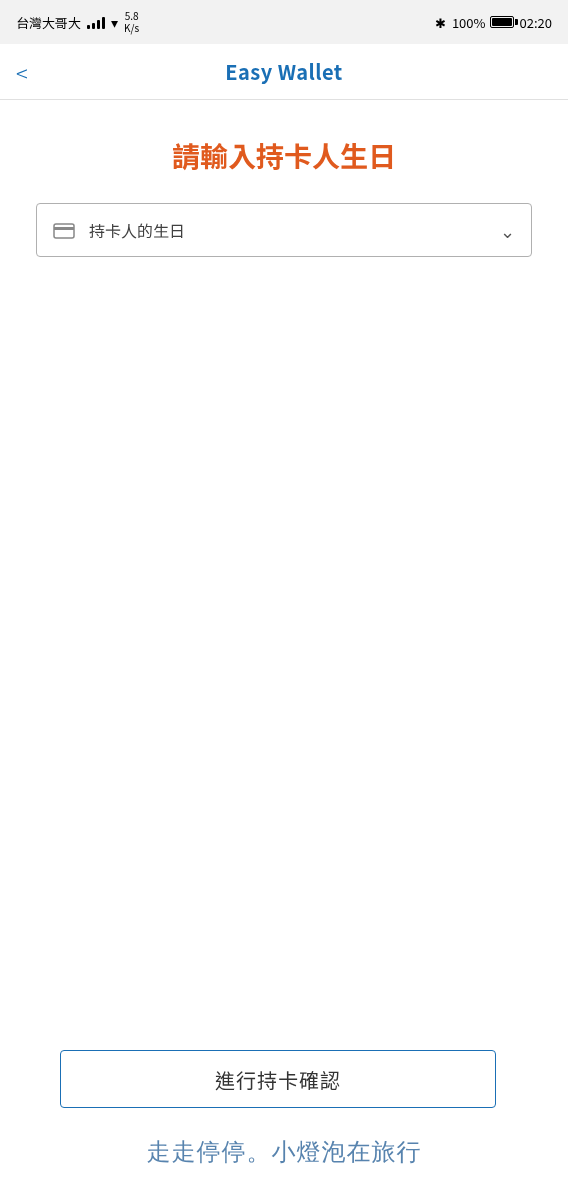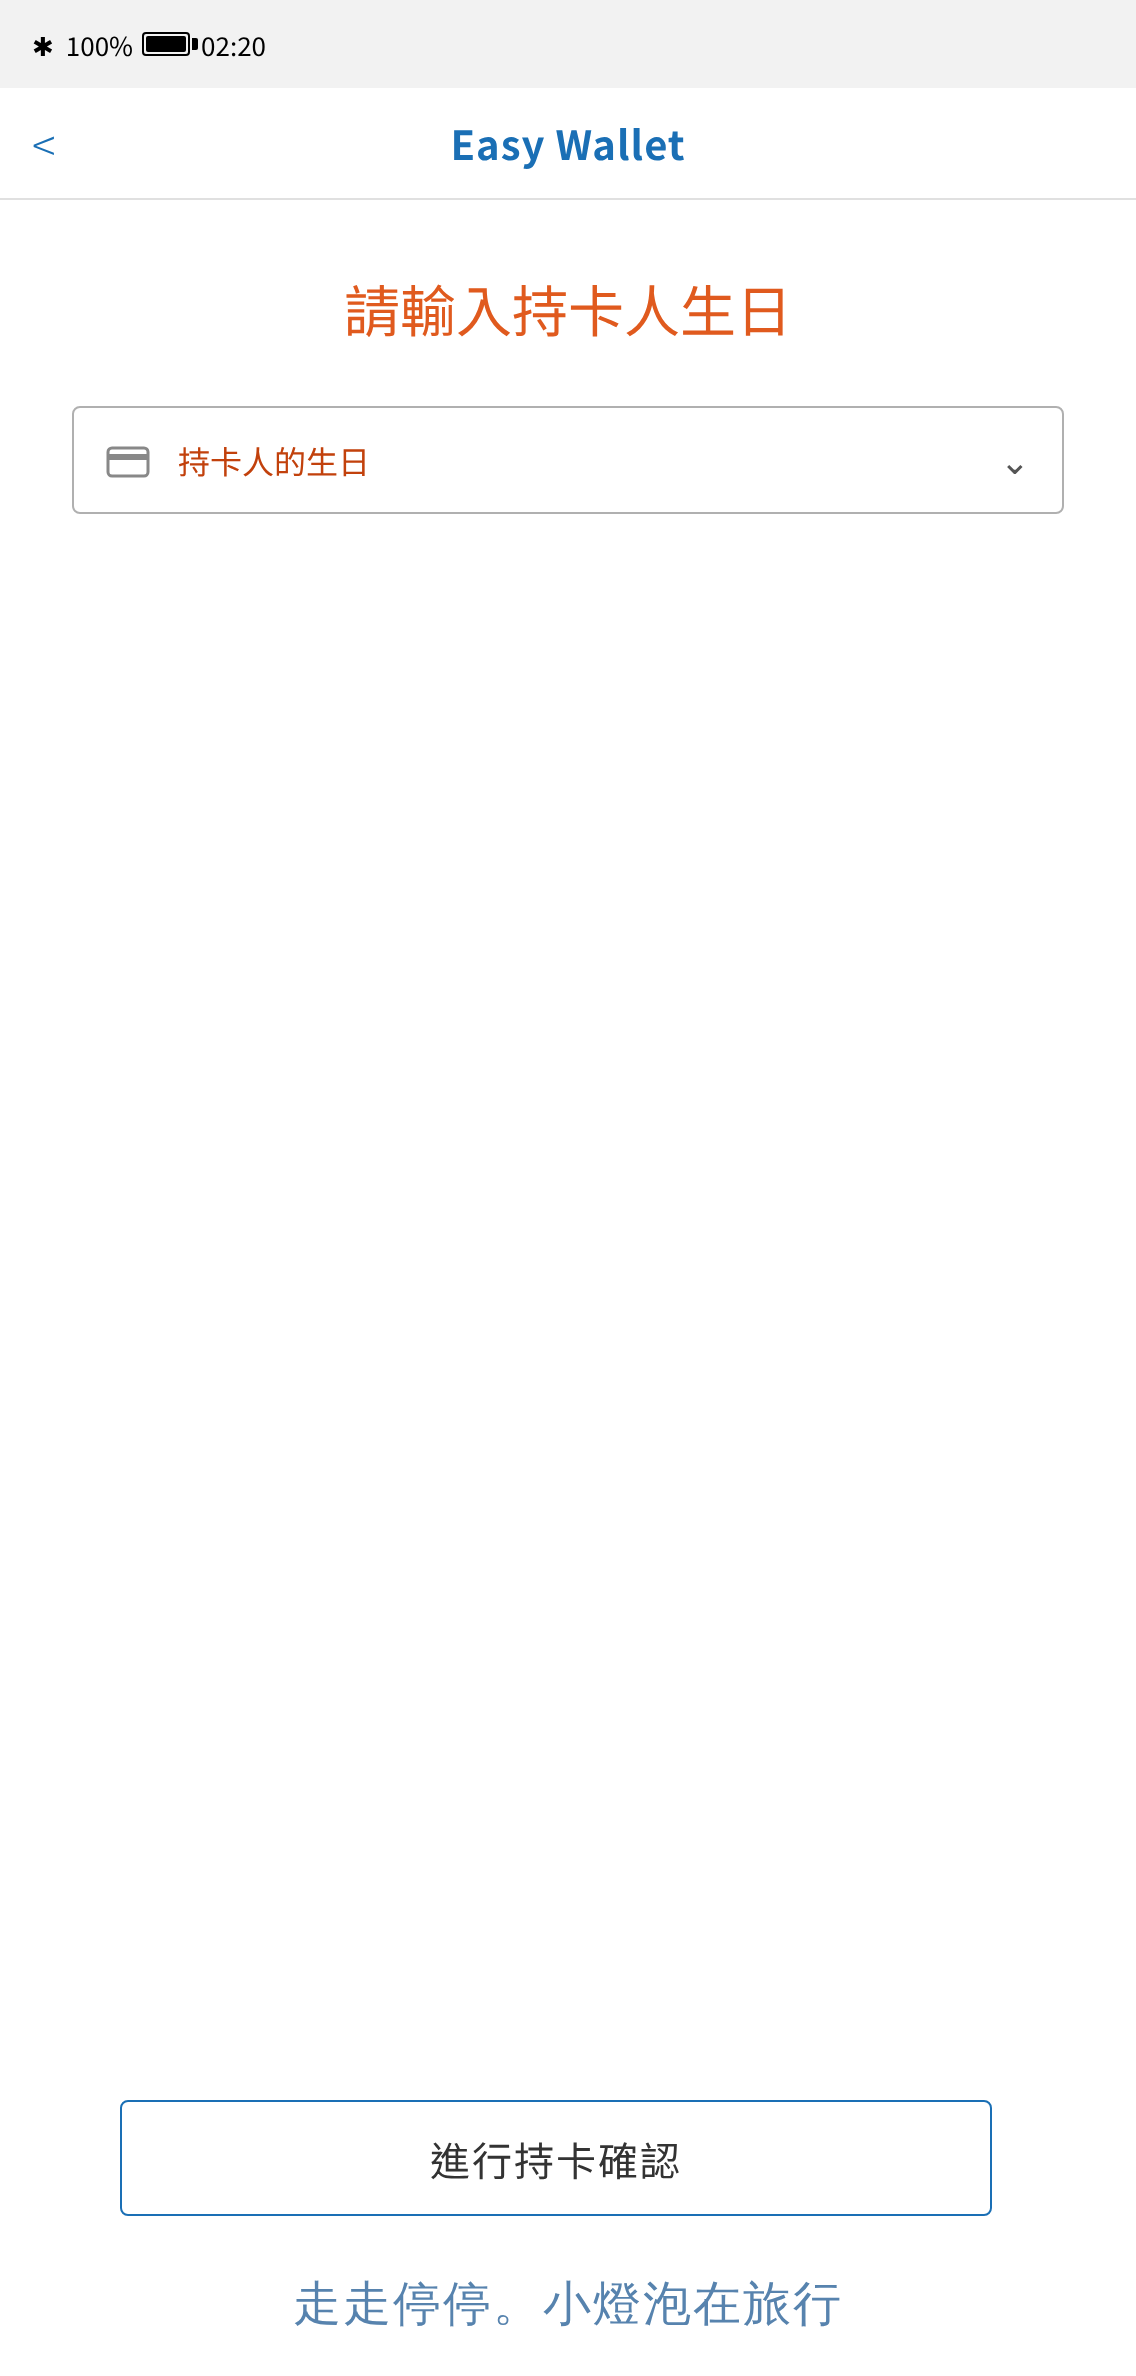--- a/index.html
+++ b/index.html
@@ -115,21 +115,21 @@
       letter-spacing: 0.5px;
     }
 
     
     .main-content {
       padding: 36px 36px 0 36px;
     }
 
     .page-heading {
       font-size: 28px;
-      font-weight: normal;
+      font-weight: bold;
       color: #e05a1e;
       text-align: center;
       line-height: 1.4;
       margin-bottom: 28px;
     }
 
     .description-text {
       font-size: 18px;
       color: #333333;
       line-height: 1.8;
@@ -150,21 +150,21 @@
     }
     .birthday-select-icon {
       color: #888;
       font-size: 20px;
       margin-right: 14px;
       flex-shrink: 0;
     }
     .birthday-select-placeholder {
       flex: 1;
       font-size: 16px;
-      color: #c2410c;
+      color: #404040;
     }
     .birthday-select-chevron {
       color: #555;
       font-size: 18px;
     }
 
     
     .bottom-area {
       position: absolute;
       bottom: 80px;
@@ -199,20 +199,31 @@
       color: #3a6ea0;
       font-family: 'cursive', sans-serif;
       letter-spacing: 1px;
       opacity: 0.85;
     }
   </style>
 </head>
 <body>
 
 <div class="status-bar">
+  <div class="status-left">
+    <span>台灣大哥大</span>
+    <div class="signal-bars">
+      <div class="signal-bar" style="height:4px"></div>
+      <div class="signal-bar" style="height:6px"></div>
+      <div class="signal-bar" style="height:9px"></div>
+      <div class="signal-bar" style="height:12px"></div>
+    </div>
+    <span class="wifi-icon">▾</span>
+    <div class="speed-text">5.8<br>K/s</div>
+  </div>
   <div class="status-right">
     <span>✱</span>
     <div class="battery-container">
       <span>100%</span>
       <div class="battery-icon">
         <div class="battery-fill"></div>
       </div>
     </div>
     <span>02:20</span>
   </div>

